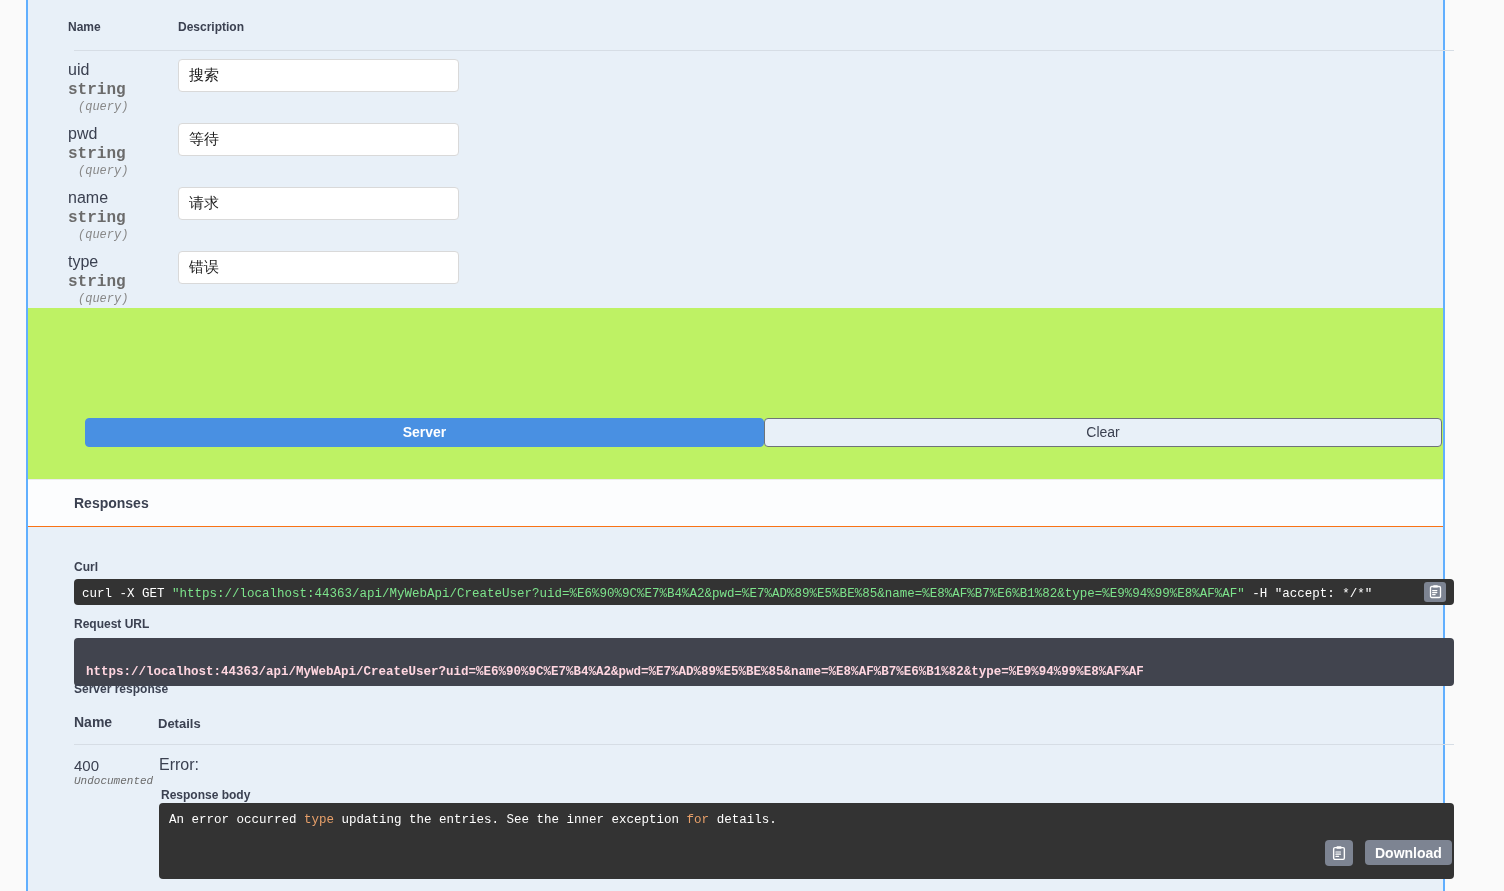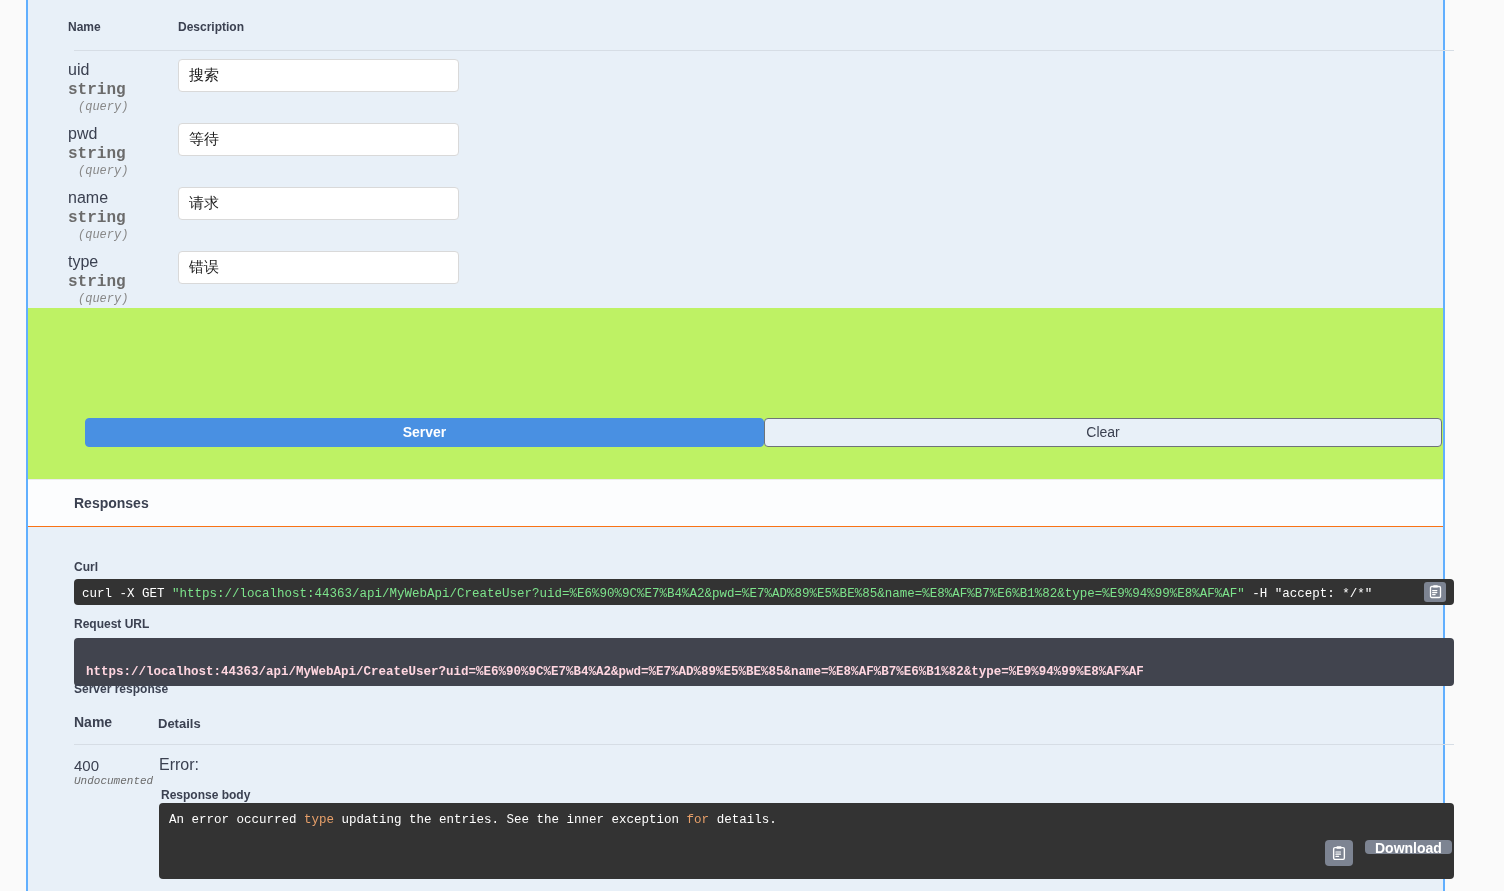--- a/index.html
+++ b/index.html
@@ -333,21 +333,21 @@
     cursor: pointer;
     display: flex;
     align-items: center;
     justify-content: center;
     padding: 0;
   }
   .btn-download {
     position: absolute;
     left: 1337px;
     top: 840px;
-    height: 14px;
+    height: 25px;
     padding: 0 10px;
     border-radius: 4px;
     background: #7d8492;
     border: none;
     color: #fff;
     font-size: 14px;
     font-weight: bold;
     font-family: "Liberation Sans", sans-serif;
     cursor: pointer;
   }

